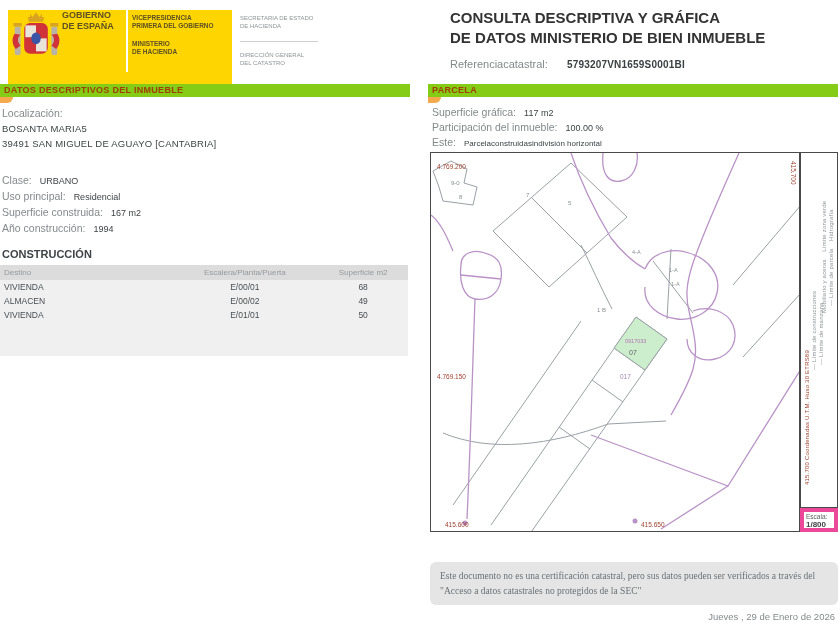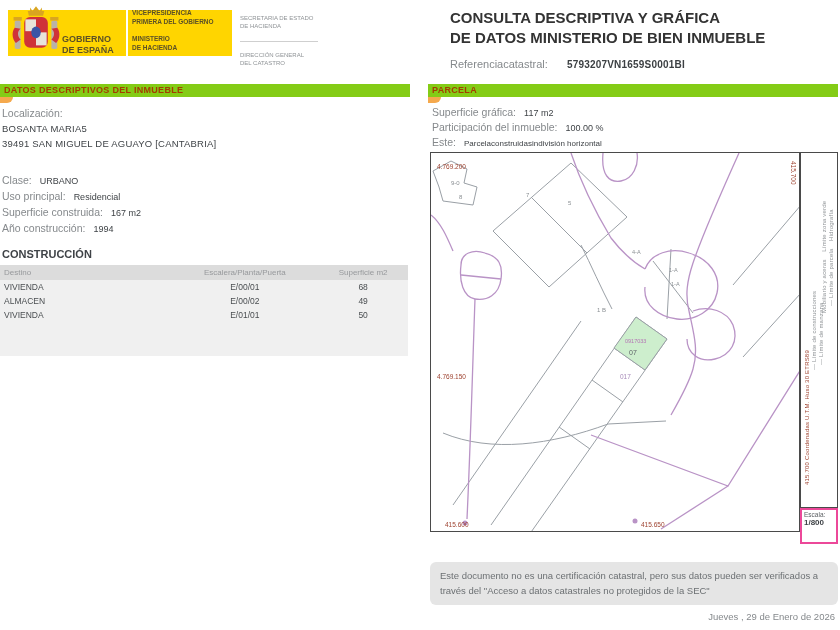--- a/index.html
+++ b/index.html
@@ -1,20 +1,20 @@
 <!DOCTYPE html>
 <html><head>
 <meta charset="utf-8">
 <style>
   html,body{margin:0;padding:0;background:#fff;}
   body{font-family:"Liberation Sans", sans-serif;}
   #page{position:relative;width:840px;height:630px;background:#ffffff;overflow:hidden;}
 
   
-  .gov-yellow{position:absolute;left:8px;top:10px;width:224px;height:46px;background:#FFD500;display:flex;align-items:flex-end;}
+  .gov-yellow{position:absolute;left:8px;top:10px;width:224px;height:74px;background:#FFD500;display:flex;align-items:flex-start;}
   .arms{width:48px;height:52px;margin-left:4px;flex:0 0 auto;}
   .gob-name{width:62px;font-size:9px;font-weight:bold;color:#5c5126;line-height:1.2;margin-left:2px;}
   .ydivider{width:2px;height:62px;background:#ffffff;margin:0 4px 0 2px;}
   .ministry{font-size:6.5px;font-weight:bold;color:#5c5126;line-height:1.3;}
   .ministry .grp{margin:4px 0;}
   .gov-white{position:absolute;left:236px;top:10px;width:86px;height:62px;background:#fff;
     display:flex;flex-direction:column;justify-content:space-between;padding:5px 4px;box-sizing:border-box;}
   .gov-white .grp{font-size:6px;color:#8f9396;line-height:1.25;}
   .gov-white .sep{border-top:1px solid #cfcfcf;width:100%;}
 
@@ -46,29 +46,29 @@
 
   
   .right-col{position:absolute;left:428px;top:84px;width:410px;}
   .right-col .frow{margin:0 0 3px 4px;}
   .right-col .fields{margin-top:9px;}
   .tipo-val{font-size:8px !important;}
 
   
   .map-box{position:absolute;left:430px;top:152px;width:370px;height:380px;border:1px solid #4a4a4a;background:#fff;box-sizing:border-box;}
   .legend-box{position:absolute;left:800px;top:152px;width:38px;height:356px;border:1px solid #4a4a4a;background:#fff;box-sizing:border-box;overflow:hidden;}
-  .scale-box{position:absolute;left:800px;top:508px;width:38px;height:36px;border:2px solid #ec4899;background:#fff;box-sizing:border-box;padding:1px 2px;}
+  .scale-box{position:absolute;left:800px;top:508px;width:38px;height:24px;border:4px solid #ec4899;background:#fff;box-sizing:border-box;padding:1px 2px;}
   .scale-box .sl{font-size:6.5px;color:#5a5e61;}
   .scale-box .sv{font-size:8px;font-weight:bold;color:#3f4347;}
   .vtext{position:absolute;transform-origin:0 0;transform:rotate(-90deg);white-space:pre;font-size:6px;color:#8f9396;letter-spacing:.2px;}
   .vred{color:#9c3f2c;}
 
   
   .disclaimer{position:absolute;left:430px;top:562px;width:388px;background:#e5e5e5;border-radius:6px;
-    padding:7px 10px;font-size:9.5px;color:#6c7073;line-height:1.55;}
+    padding:7px 10px;font-size:9.5px;color:#6c7073;line-height:1.55;font-family:Liberation Serif, serif;}
   .date-line{position:absolute;right:5px;top:611px;font-size:9.5px;color:#85898c;}
 </style>
 </head>
 <body>
 
 <div id="page">
 
   <div class="gov-yellow">
     <svg class="arms" viewBox="0 0 40 44">
       <rect x="2" y="14" width="5" height="24" rx="1.5" fill="#b9b3a7"></rect>

